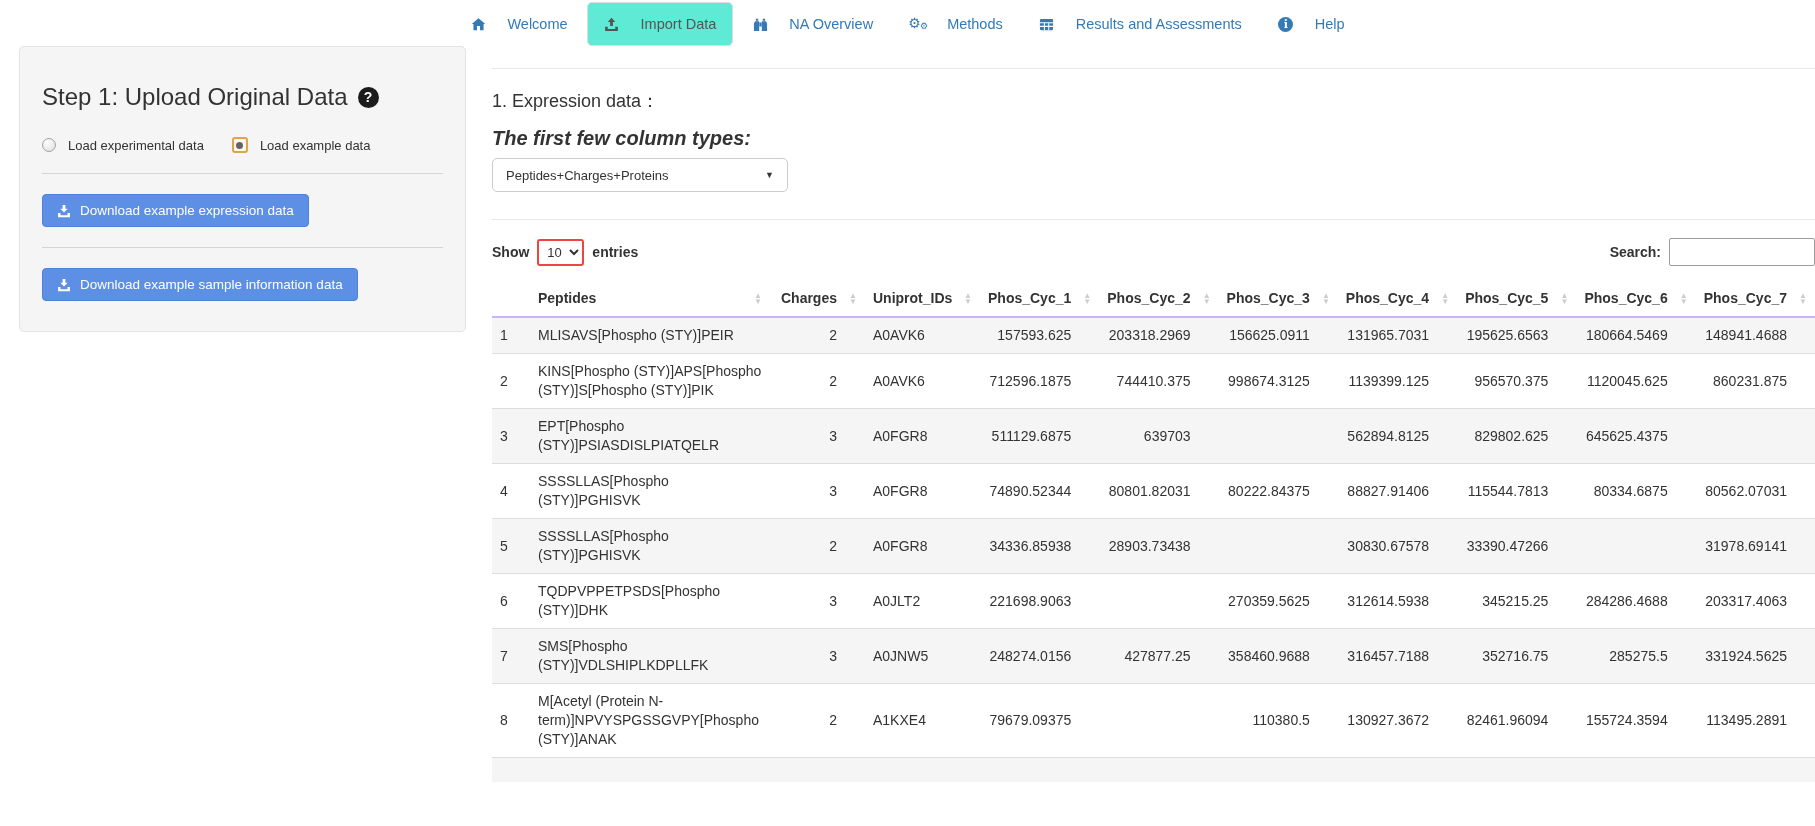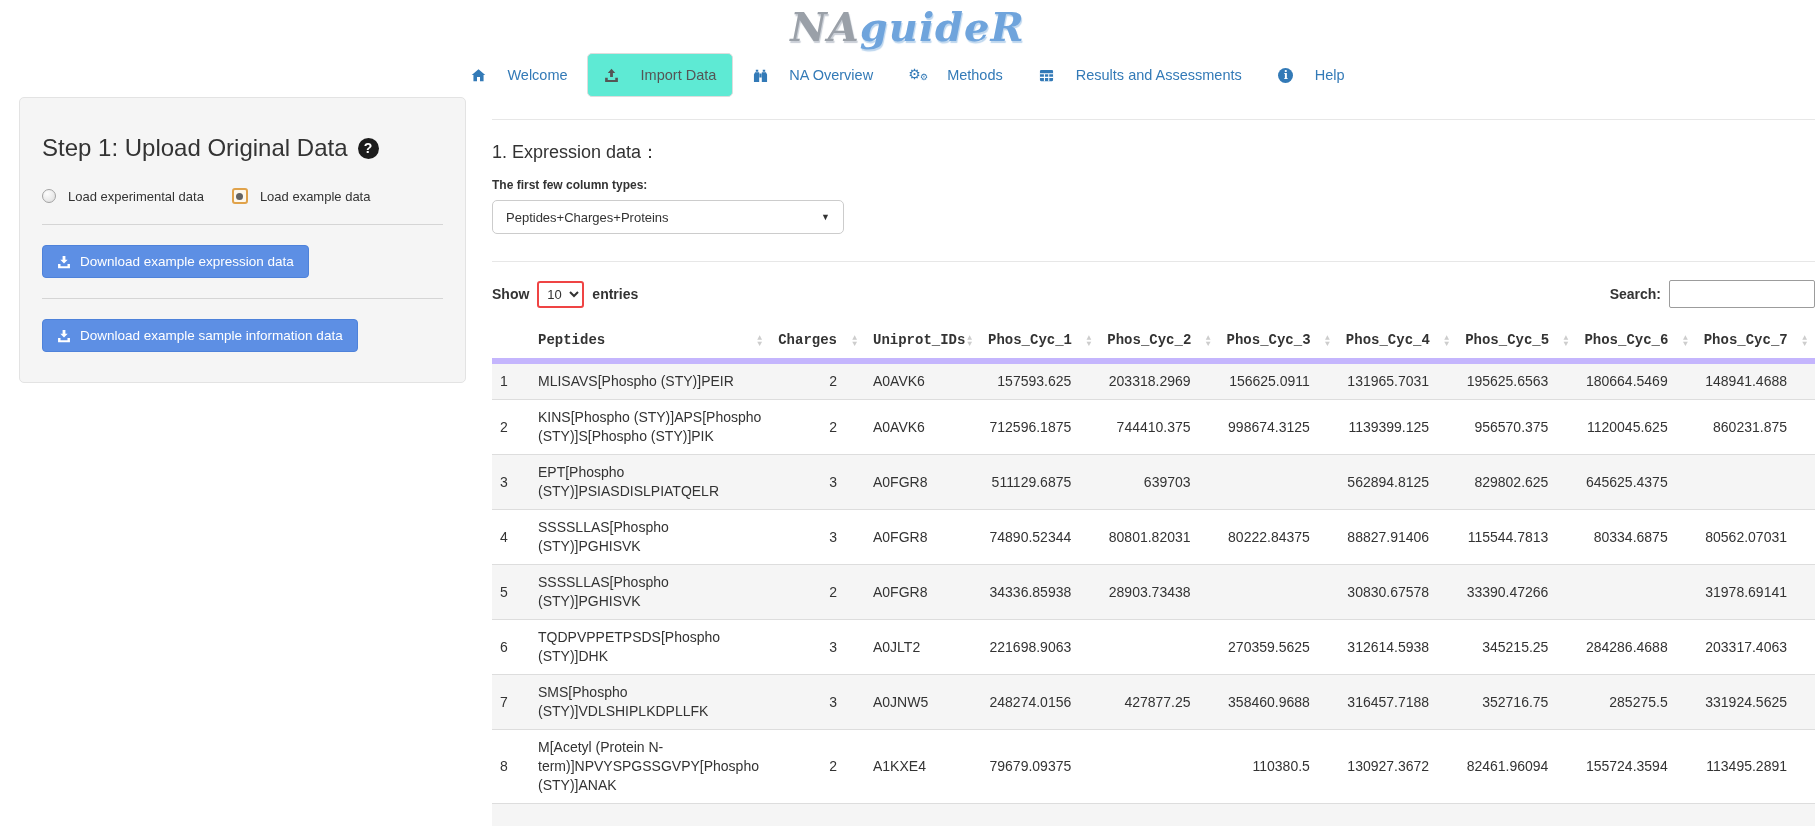--- a/index.html
+++ b/index.html
@@ -53,61 +53,58 @@
             border:1px solid #4e82da; border-radius:4px; padding:8px 14px; font-size:13.5px;
             font-family:"Liberation Sans", sans-serif; cursor:pointer; }
   .btn-dl svg { display:block; }
 
   
   .main { flex:1; min-width:0; padding-left:26px; }
   hr.rule { border:0; border-top:1px solid #e7e7e7; }
   hr.rule.first { margin:22px 0 0; }
   hr.rule.second { margin:27px 0 18px; }
   .section-title { font-size:18px; font-weight:400; color:#333; margin:20px 0 10px; }
-  .col-types-label { font-size:12px; font-weight:700; margin:14px 0 8px; }
-  .select-box { width:352px; height:34px; border:1px solid #ccc; border-radius:5px; background:#fff;
+  .col-types-label { font-size:20px; font-weight:700; margin:14px 0 8px;font-style:italic; }
+  .select-box { width:296px; height:34px; border:1px solid #ccc; border-radius:5px; background:#fff;
                 display:flex; align-items:center; justify-content:space-between; padding:0 13px;
                 font-size:13px; color:#333; cursor:pointer; }
   .caret { font-size:9px; color:#333; }
 
   
   .dt-controls { display:flex; justify-content:space-between; align-items:center;
                  margin-bottom:14px; font-size:14px; font-weight:700; color:#333; }
   .show-entries { display:flex; align-items:center; gap:8px; }
   select.page-len { font:13px "Liberation Sans", sans-serif; color:#333; padding:3px 4px;
                     border:2px solid #ef4444; border-radius:3px; background:#fff; }
   .search-wrap { display:flex; align-items:center; gap:8px; }
   input.search { width:146px; height:28px; border:1px solid #9c9c9c; border-radius:2px;
                  padding:2px 7px; font:13px "Liberation Sans", sans-serif; }
 
   
   table.dt { width:100%; border-collapse:collapse; table-layout:fixed; font-size:14px; }
   table.dt thead th { font-weight:700; color:#333; text-align:left; padding:10px 8px;
-                      border-bottom:6px solid #c4b5fd; position:relative; cursor:pointer;
-                      white-space:nowrap; overflow:hidden;font-family:Liberation Mono, monospace; }
+                      border-bottom:2px solid #c4b5fd; position:relative; cursor:pointer;
+                      white-space:nowrap; overflow:hidden; }
   table.dt thead th.num { text-align:right; padding-right:28px; }
   .sort { position:absolute; right:8px; top:50%; transform:translateY(-50%);
           color:#cdcdcd; font-size:8px; line-height:5.5px; text-align:center; }
   .sort span { display:block; }
   table.dt tbody td { padding:8px; border-top:1px solid #ddd; vertical-align:middle;
                       color:#333; line-height:19px; word-wrap:break-word; }
   table.dt tbody tr:first-child td { border-top:none; }
   table.dt tbody td.num { text-align:right; padding-right:28px; }
   table.dt tbody tr.stripe { background:#f5f5f5; }
   table.dt tbody tr.partial td { padding:0; height:24px; }
 </style>
 </head>
 <body>
 
 <div class="page">
 
   <header>
-    <div class="logo">
-      <span class="p1">NA</span><span class="p2">guideR</span>
-    </div>
 
     <ul class="nav-tabs">
       <li>
         <a>
           <span class="navicon">
             <svg viewBox="0 0 16 16" width="15" height="15" fill="currentColor">
                 <path d="M8 1.2 L15.2 7.4 H13.4 V14.2 H9.6 V9.6 H6.4 V14.2 H2.6 V7.4 H0.8 Z"></path>
               </svg>
           </span>
           <span>Welcome</span>

